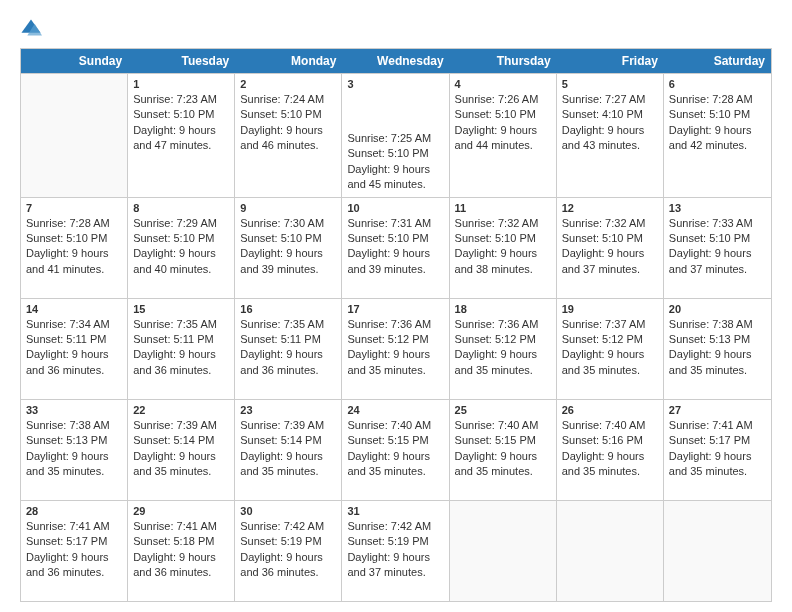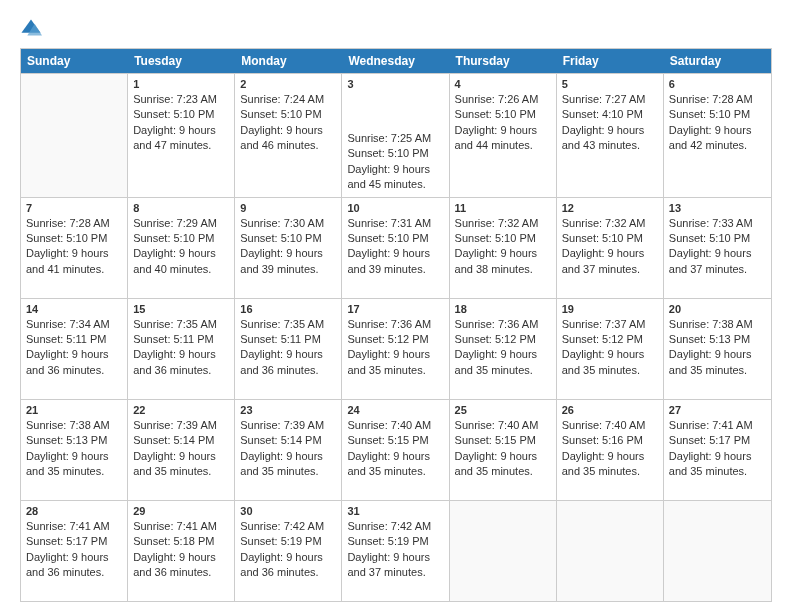--- a/index.html
+++ b/index.html
@@ -69,21 +69,21 @@
     .cal-header {
       display: grid;
       grid-template-columns: repeat(7, 1fr);
       background: #2a7ab8;
     }
     .cal-header-cell {
       color: #fff;
       font-size: 12px;
       font-weight: bold;
       padding: 5px 6px;
-      text-align: left;
+      text-align: right;
     }
     .cal-body {
       display: flex;
       flex-direction: column;
       flex: 1;
     }
     .cal-row {
       display: grid;
       grid-template-columns: repeat(7, 1fr);
       flex: 1;
@@ -290,21 +290,21 @@
           <div class="cal-cell">
             <div class="day-num">20</div>
             <div class="day-info" style="white-space: pre-line;">Sunrise: 7:38 AM
 Sunset: 5:13 PM
 Daylight: 9 hours
 and 35 minutes.</div>
           </div>
         </div>
         <div class="cal-row">
           <div class="cal-cell">
-            <div class="day-num">21</div>
+            <div class="day-num">33</div>
             <div class="day-info" style="white-space: pre-line;">Sunrise: 7:38 AM
 Sunset: 5:13 PM
 Daylight: 9 hours
 and 35 minutes.</div>
           </div>
           <div class="cal-cell">
             <div class="day-num">22</div>
             <div class="day-info" style="white-space: pre-line;">Sunrise: 7:39 AM
 Sunset: 5:14 PM
 Daylight: 9 hours

